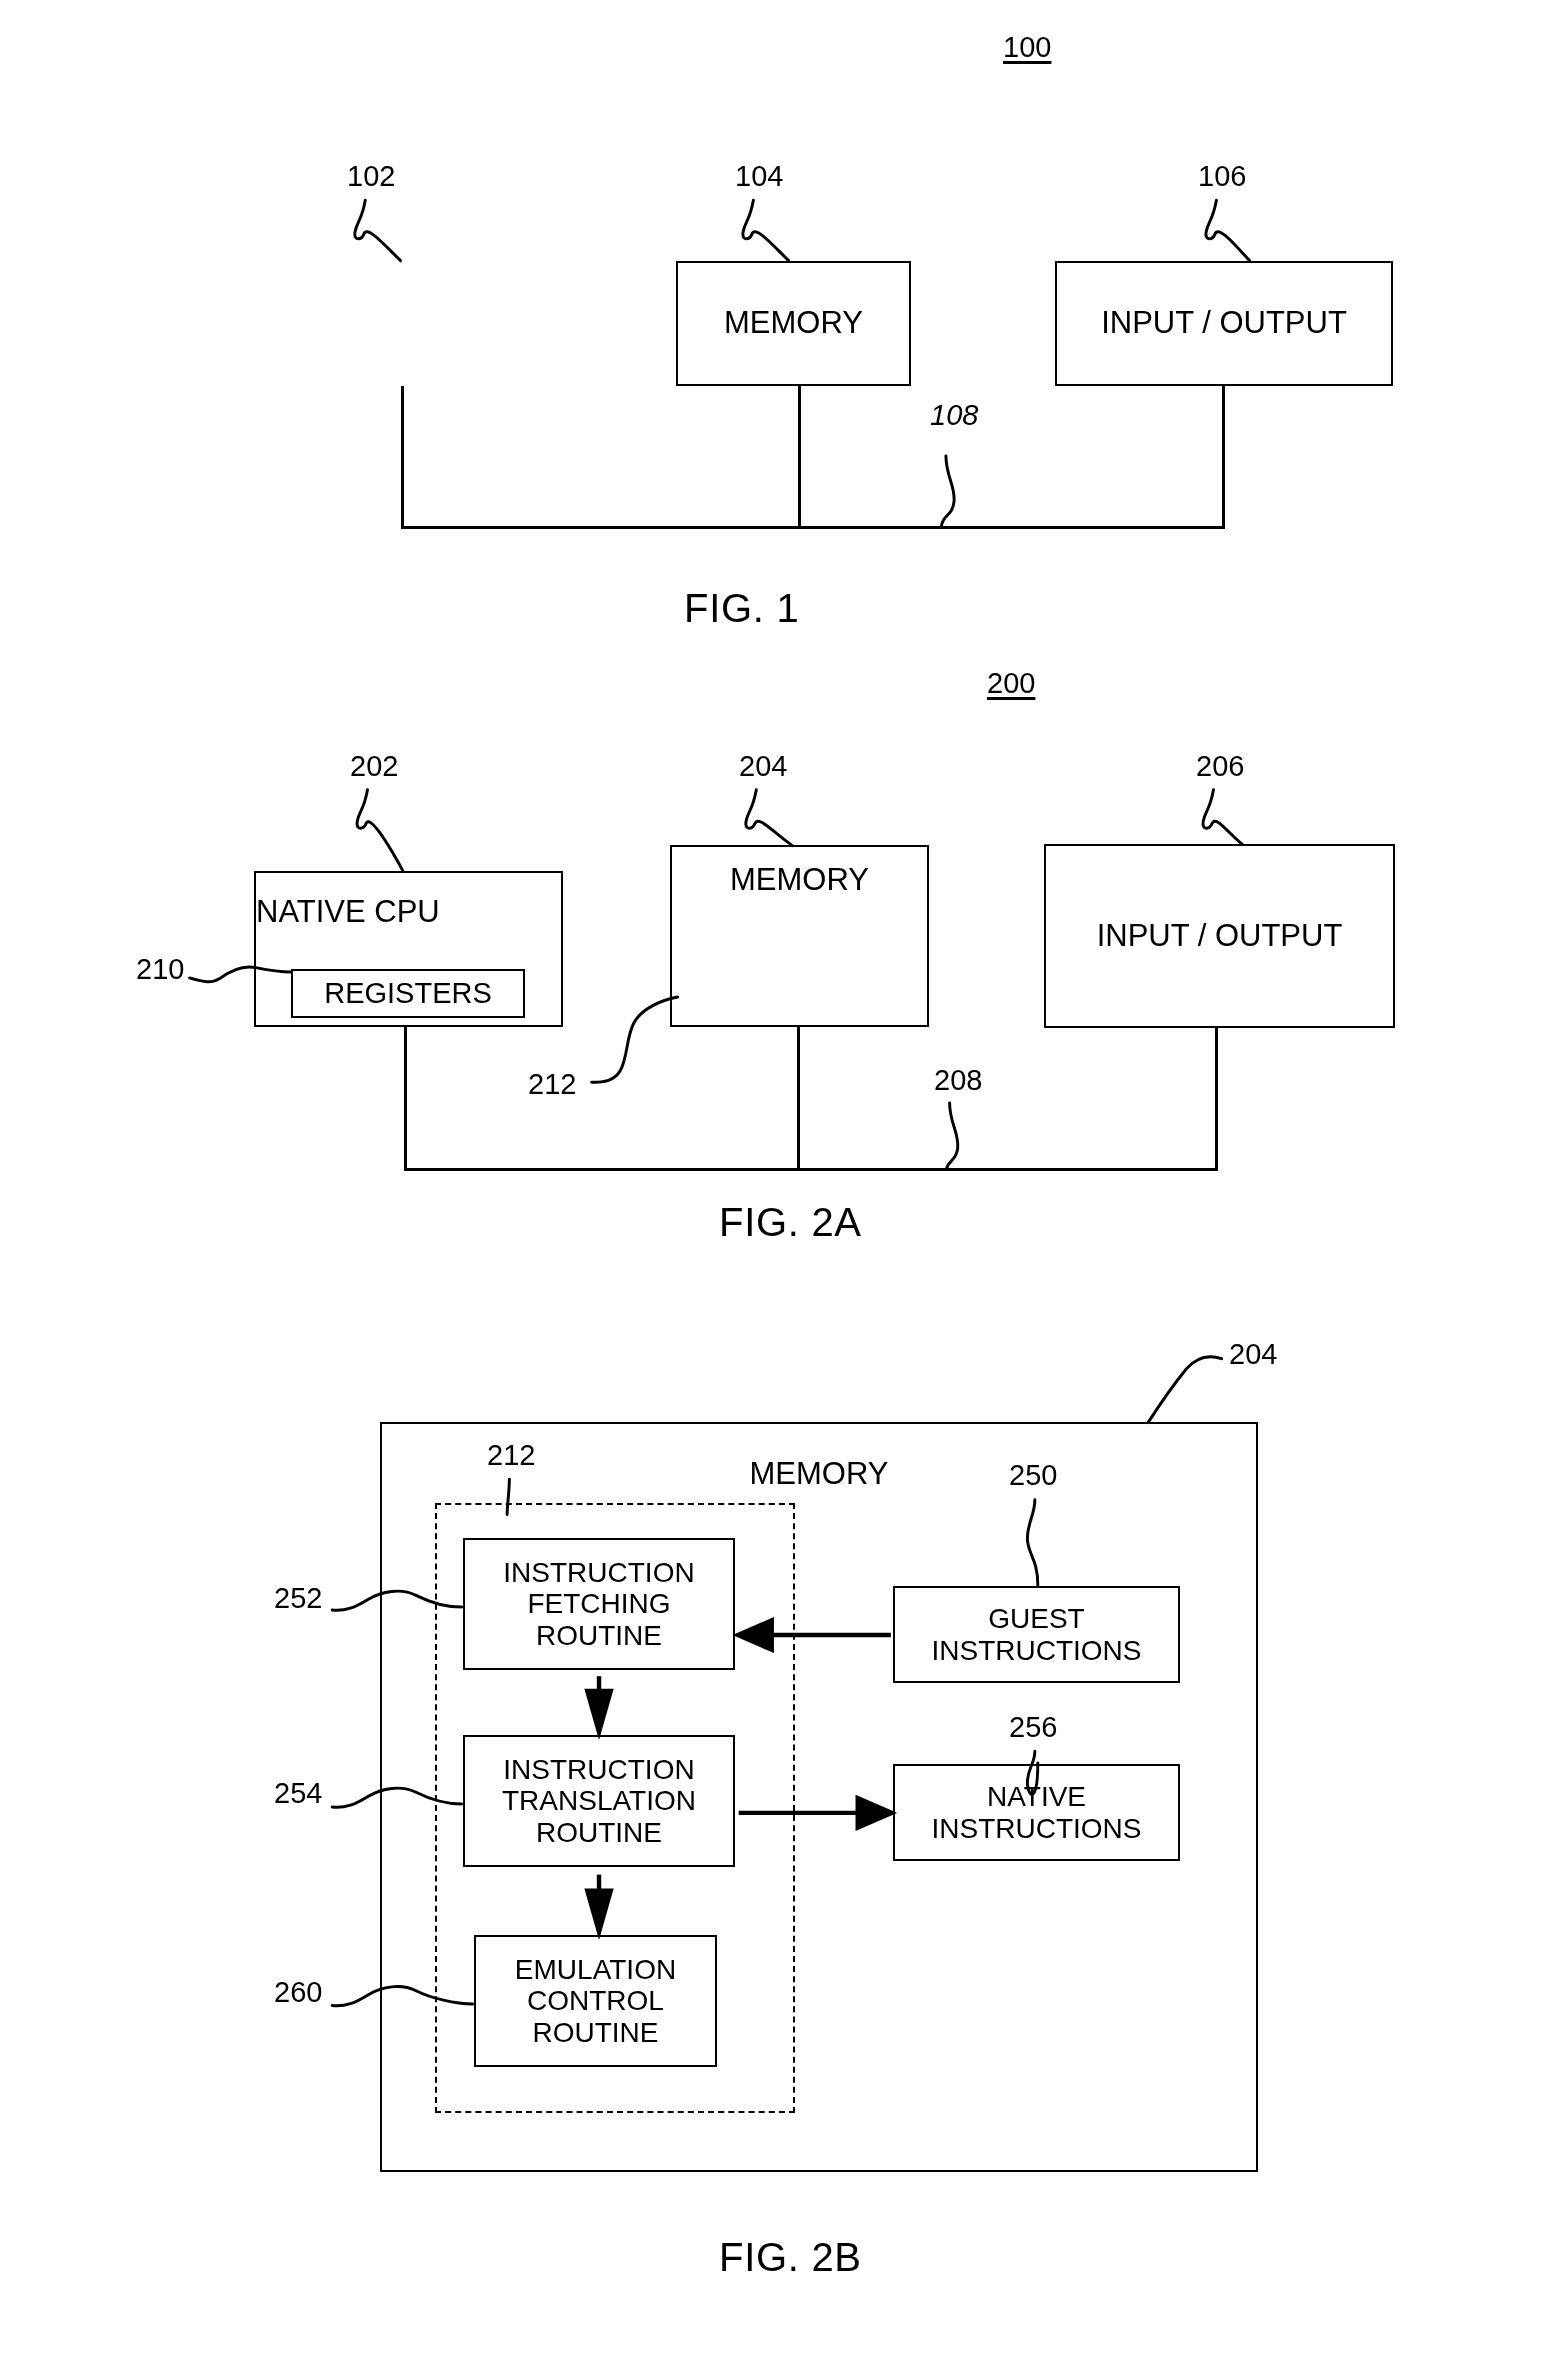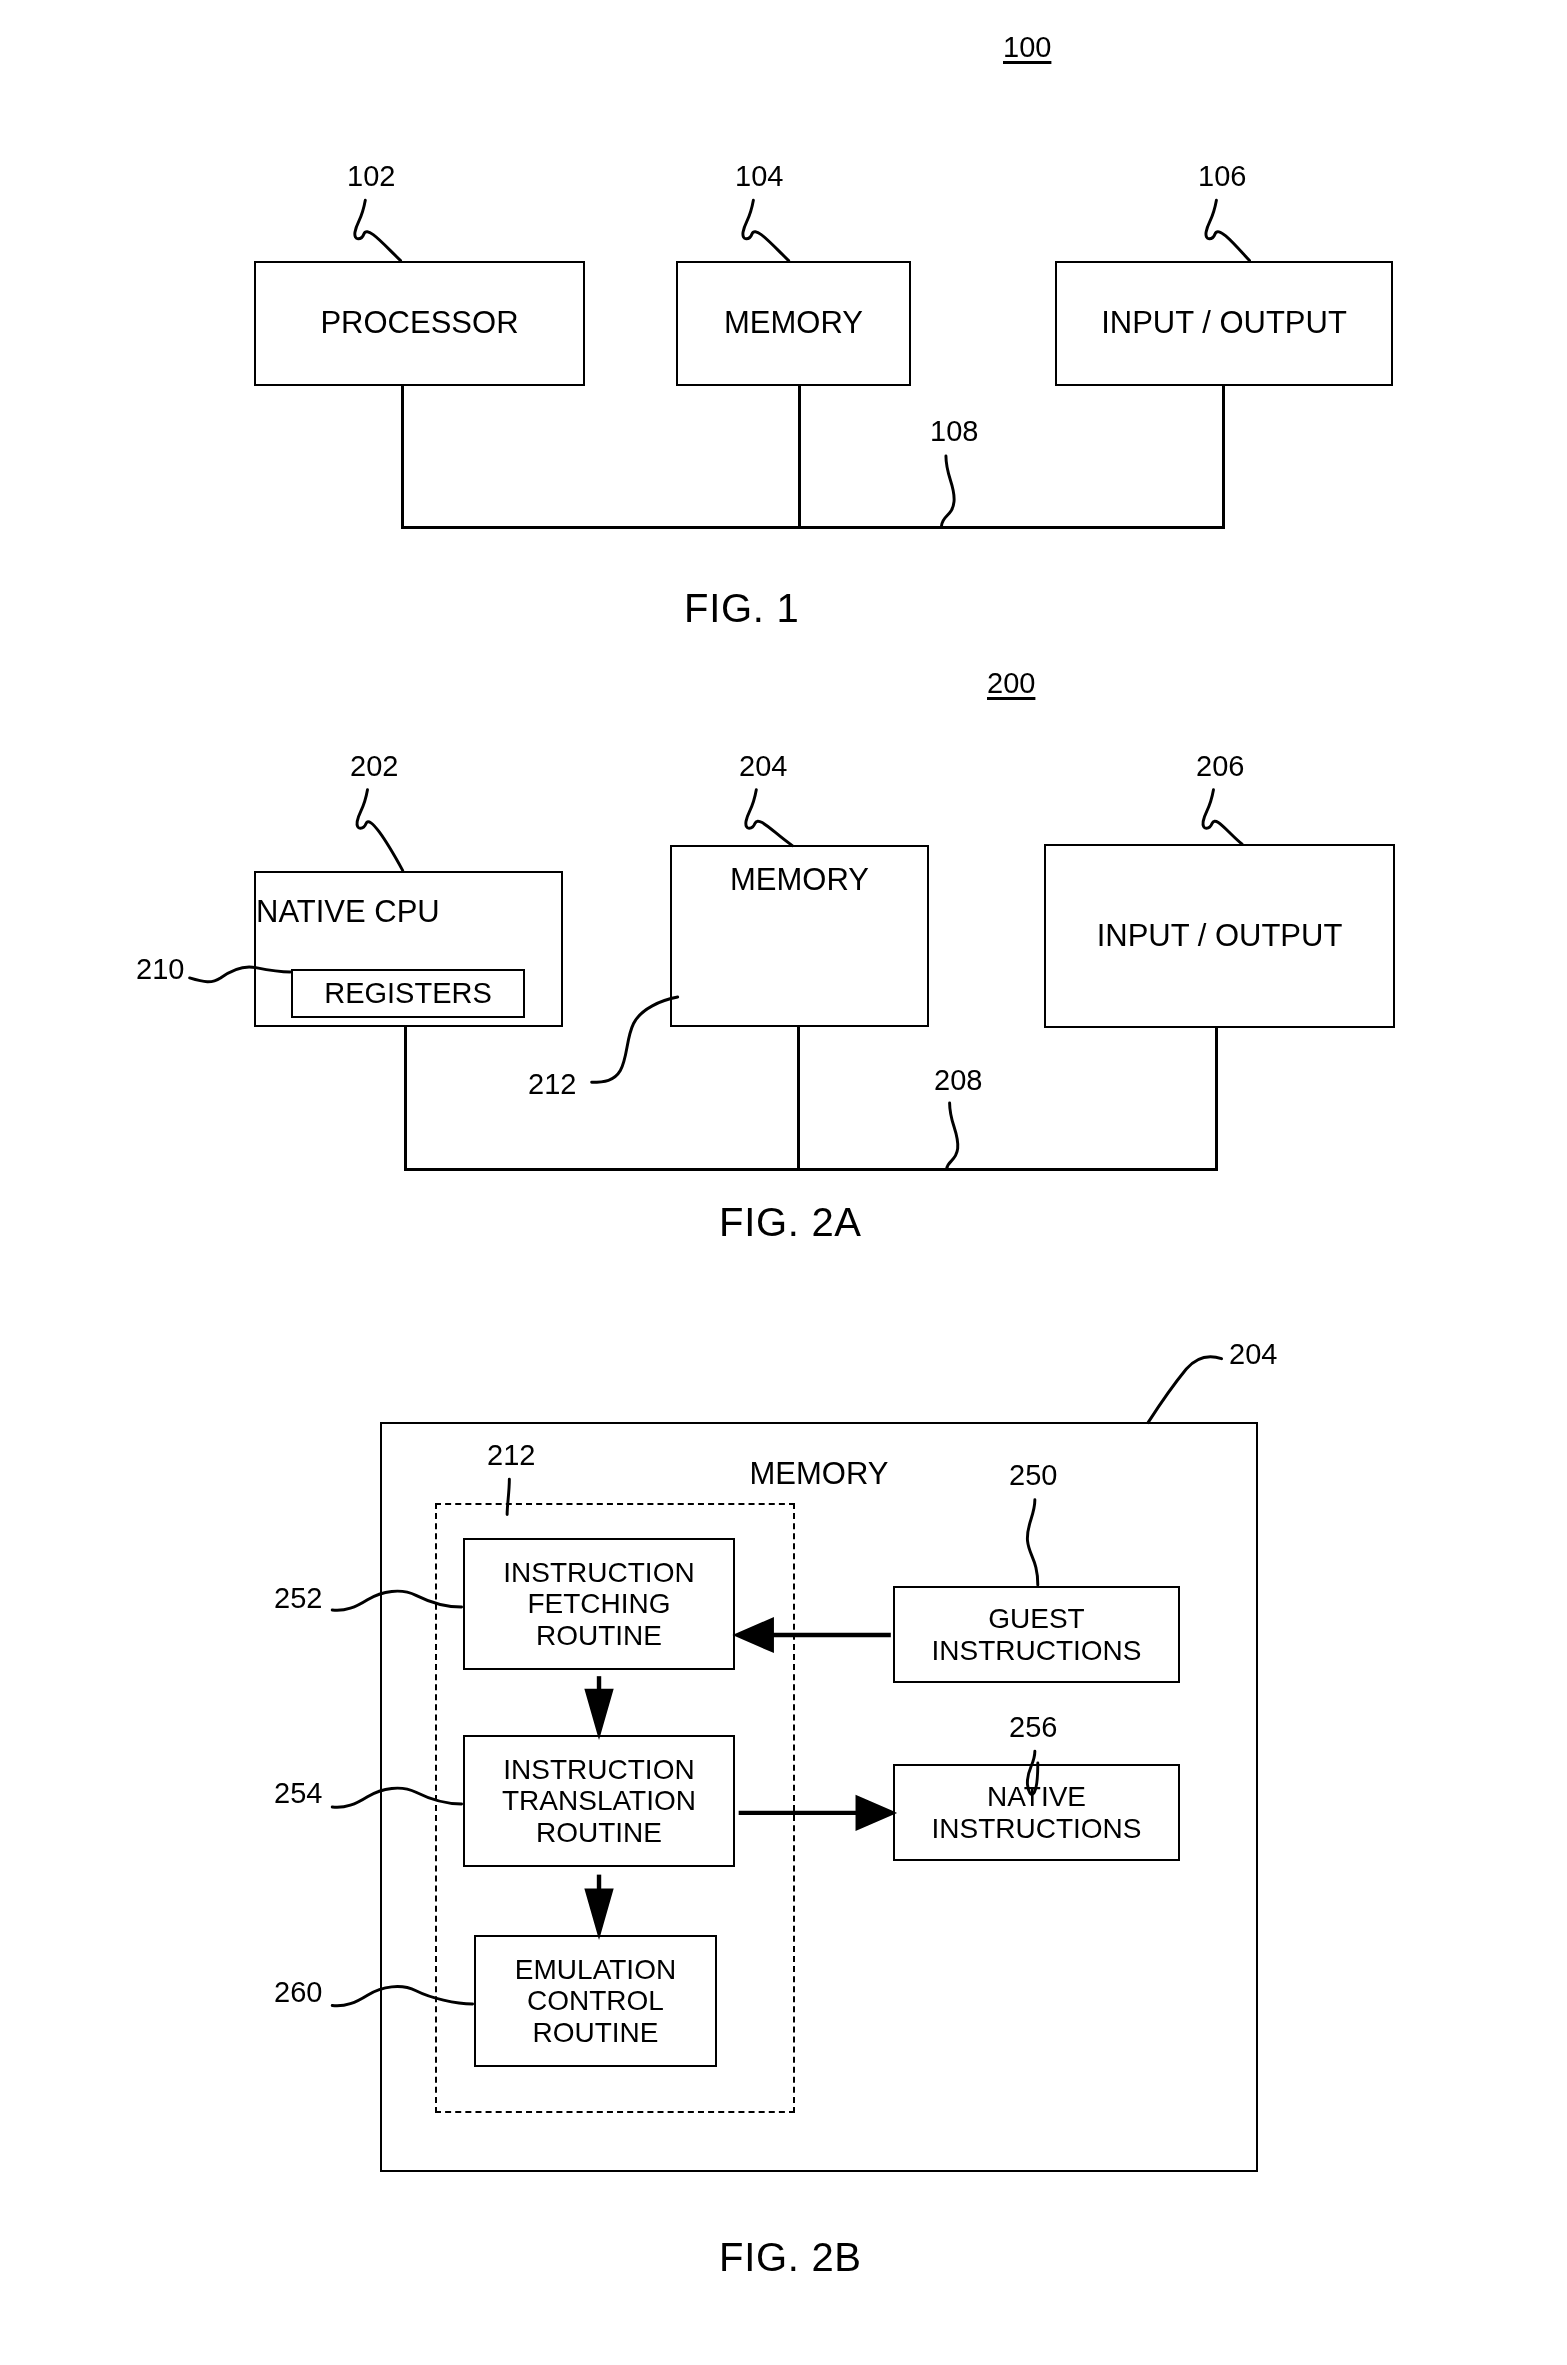--- a/index.html
+++ b/index.html
@@ -50,25 +50,22 @@
 </head>
 <body>
 
 <div id="sheet">
 
   <div class="refnum ul" style="left:1003px;top:31px;">100</div>
 
   <div class="refnum" style="left:347px;top:160px;">102</div>
   <div class="refnum" style="left:735px;top:160px;">104</div>
   <div class="refnum" style="left:1198px;top:160px;">106</div>
-  <div class="refnum" style="left:930px;top:415px;">108</div>
-
-  <div class="pbox" style="left:254px;top:261px;width:331px;height:125px;">
-    <span class="lbl t42">PROCESSOR</span>
-  </div>
+  <div class="refnum" style="left:930px;top:399px;font-style:italic;">108</div>
+
 
   <div class="pbox" style="left:676px;top:261px;width:235px;height:125px;">
     <span class="lbl t42">MEMORY</span>
   </div>
 
   <div class="pbox" style="left:1055px;top:261px;width:338px;height:125px;">
     <span class="lbl t42">INPUT / OUTPUT</span>
   </div>
 
   <div class="vline" style="left:401px;top:386px;height:143px;"></div>

